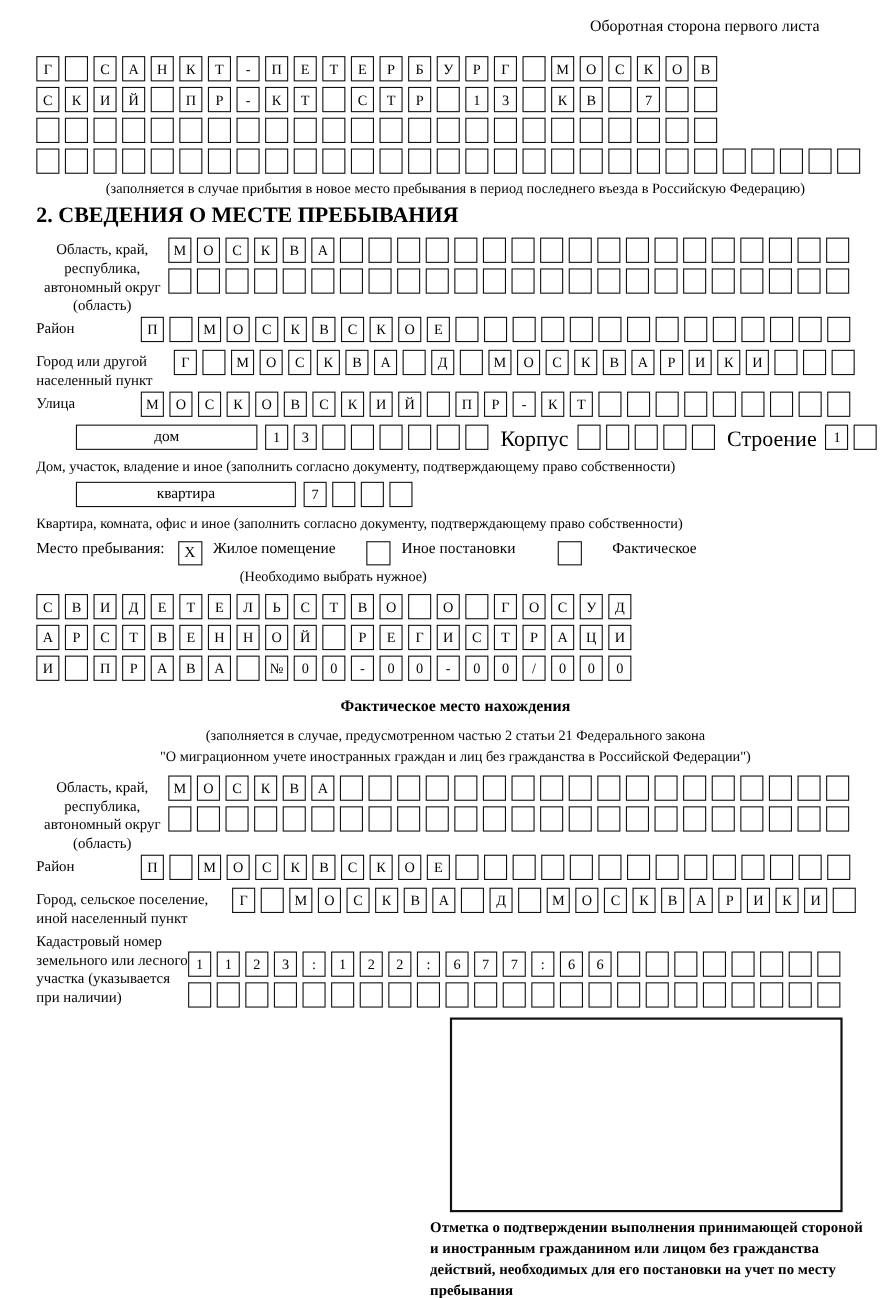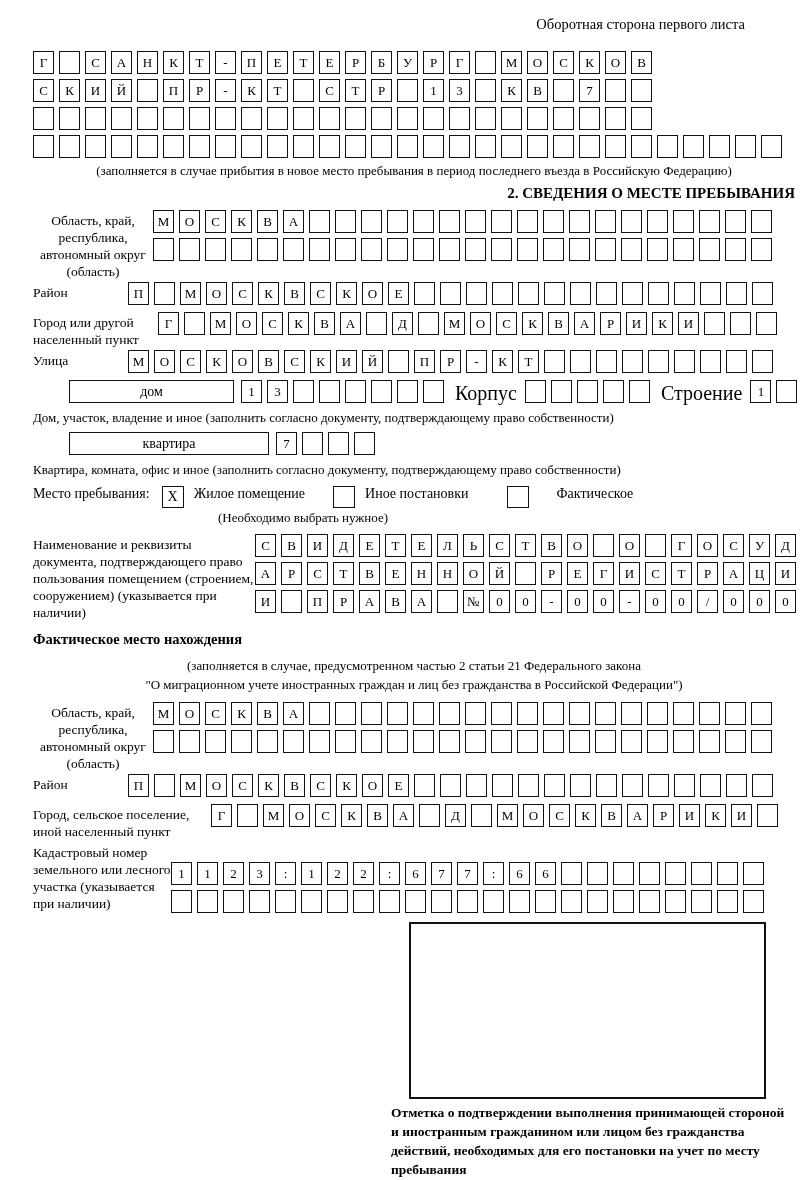--- a/index.html
+++ b/index.html
@@ -17,38 +17,38 @@
   .lw-125{width:125px;} .lw-222{width:222px;} .lw-178{width:178px;} .lw-138{width:138px;}
 
   .cells-row { display:flex; margin-bottom:5px; }
   .cell {
     width:21px; height:23px; flex:none; margin-right:5px;
     border:1.8px solid #111; display:inline-flex; align-items:center; justify-content:center;
     font-size:13px; font-family:"Liberation Serif", serif;
   }
   .caption { font-size:13px; margin:2px 0 6px 0; }
   .caption.center { text-align:center; }
-  .sect-title { text-align:right; font-weight:bold; font-size:15px; margin:6px 0 8px 0; }
+  .sect-title { text-align:left; font-weight:bold; font-size:20px; margin:6px 0 8px 0; }
 
   .wide-box {
     border:1.8px solid #111; height:23px; flex:none; margin-right:7px;
     display:flex; align-items:center; justify-content:center; font-size:14px;margin-left:36px;
   }
   .wb-dom{width:165px;} .wb-kv{width:200px;}
   .inline-lbl { font-size:20px; margin:2px 8px 0 6px; flex:none; }
 
   .chk-row { display:flex; font-size:14px; margin:8px 0 2px 0; }
   .chk-box {
     width:22px; height:22px; border:1.8px solid #111; flex:none;
     display:inline-flex; align-items:center; justify-content:center;
     font-size:14px; margin:0 10px 0 12px;
   }
   .chk-hint { font-size:13px; margin:0 0 8px 185px; }
 
-  .fact-title { font-weight:bold; font-size:14.5px; margin:10px 0 8px 0; }
+  .fact-title { text-align:center; font-weight:bold; font-size:14.5px; margin:10px 0 8px 0; }
   .fact-cap { text-align:center; font-size:13px; line-height:19px; }
   .fact-cap-wrap { margin-bottom:8px; }
 
   .stamp-wrap { width:400px; margin-left:358px; margin-top:4px; }
   .stamp-box { width:357px; height:177px; border:2px solid #111; margin-left:18px; }
   .stamp-cap { font-size:13.5px; font-weight:bold; text-align:left; line-height:19px; margin-top:4px; }
 
   .mb2{margin-bottom:2px;} .mb6{margin-bottom:6px;}
 </style>
 </head>
@@ -369,21 +369,20 @@
   <span class="chk-box">X</span>
   <span>Жилое помещение</span>
   <span class="chk-box" style="margin-left:28px"></span>
   <span>Иное постановки</span>
   <span class="chk-box" style="margin-left:38px"></span>
   <span style="margin-left:18px">Фактическое</span>
 </div>
 <div class="chk-hint">(Необходимо выбрать нужное)</div>
 
 <div class="flex-block mb6">
-  <div class="lbl lw-222">Наименование и реквизиты документа, подтверждающего право пользования помещением (строением, сооружением) (указывается при наличии)</div>
   <div>
     <div class="cells-row">
         <span class="cell">С</span>
         <span class="cell">В</span>
         <span class="cell">И</span>
         <span class="cell">Д</span>
         <span class="cell">Е</span>
         <span class="cell">Т</span>
         <span class="cell">Е</span>
         <span class="cell">Л</span>

